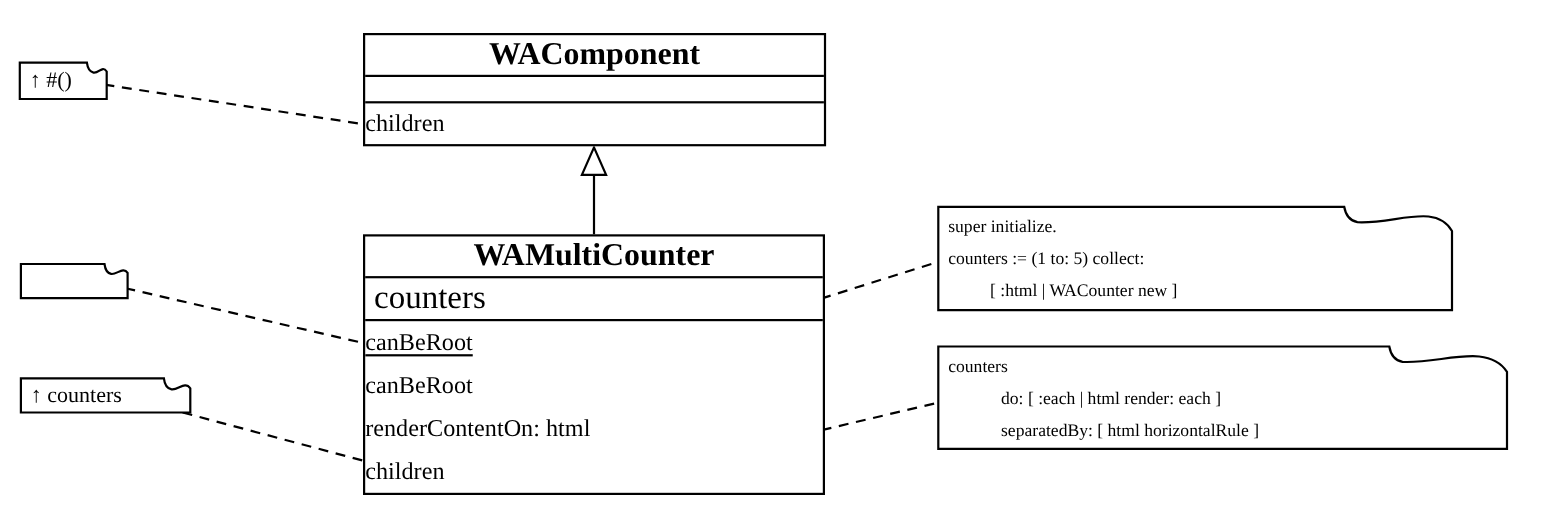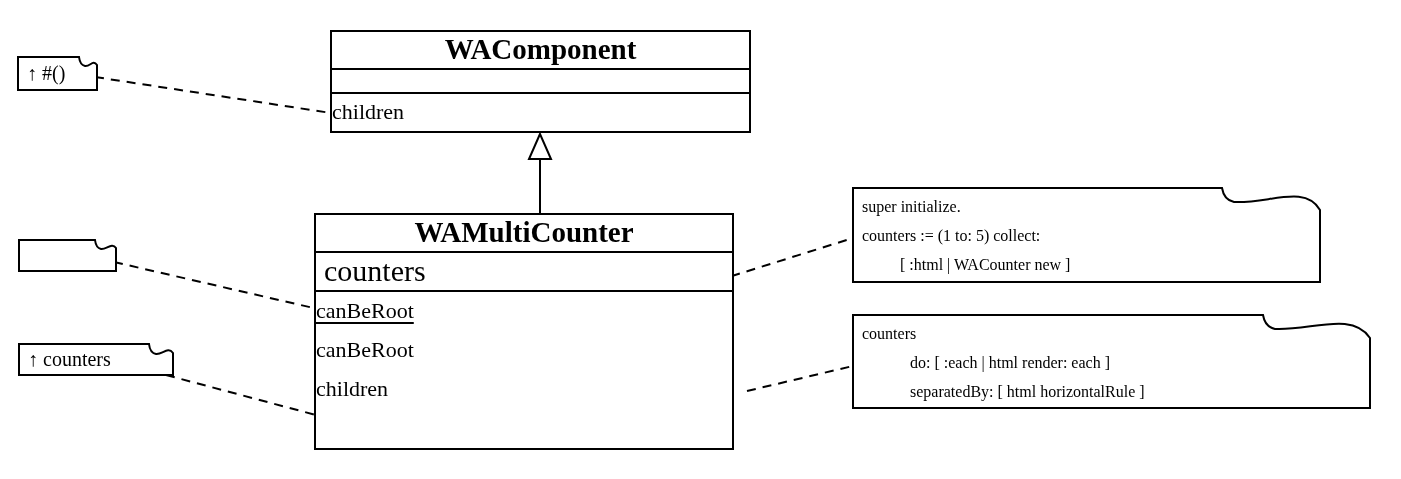--- a/index.html
+++ b/index.html
@@ -24,21 +24,21 @@
   }
   
   .uml-class {
     position: absolute;
     background: #ffffff;
     border: 2px solid #000000;
     box-sizing: border-box;
     z-index: 2;
   }
   #wacomponent { left: 330px; top: 30px; width: 421px; height: 103px; }
-  #wamulticounter { left: 314px; top: 213px; width: 420px; height: 237px; }
+  #wamulticounter { left: 330px; top: 213px; width: 420px; height: 237px; }
 
   .cls-title {
     font-weight: bold;
     font-size: 29px;
     text-align: center;
     border-bottom: 2px solid #000000;
     white-space: nowrap;
     overflow: hidden;
   }
   #wacomponent .cls-title { height: 36px; line-height: 34px; }
@@ -115,20 +115,21 @@
     <div class="cls-title">WAComponent</div>
     <div class="cls-attrs"></div>
     <div class="cls-method">children</div>
   </div>
 
   <div id="wamulticounter" class="uml-class">
     <div class="cls-title">WAMultiCounter</div>
     <div class="cls-attrs">counters</div>
     <div class="cls-method underlined">canBeRoot</div>
     <div class="cls-method">canBeRoot</div>
+    <div class="cls-method">renderContentOn: html</div>
     <div class="cls-method">children</div>
   </div>
 
   <div id="note-hash" class="note-text small-note">↑ #()</div>
   <div id="note-counters" class="note-text small-note">↑ counters</div>
 
   <div id="note-initialize" class="note-text big-note">
     <div class="note-line">super initialize.</div>
     <div class="note-line">counters := (1 to: 5) collect:</div>
     <div class="note-line indent">[ :html | WACounter new ]</div>

